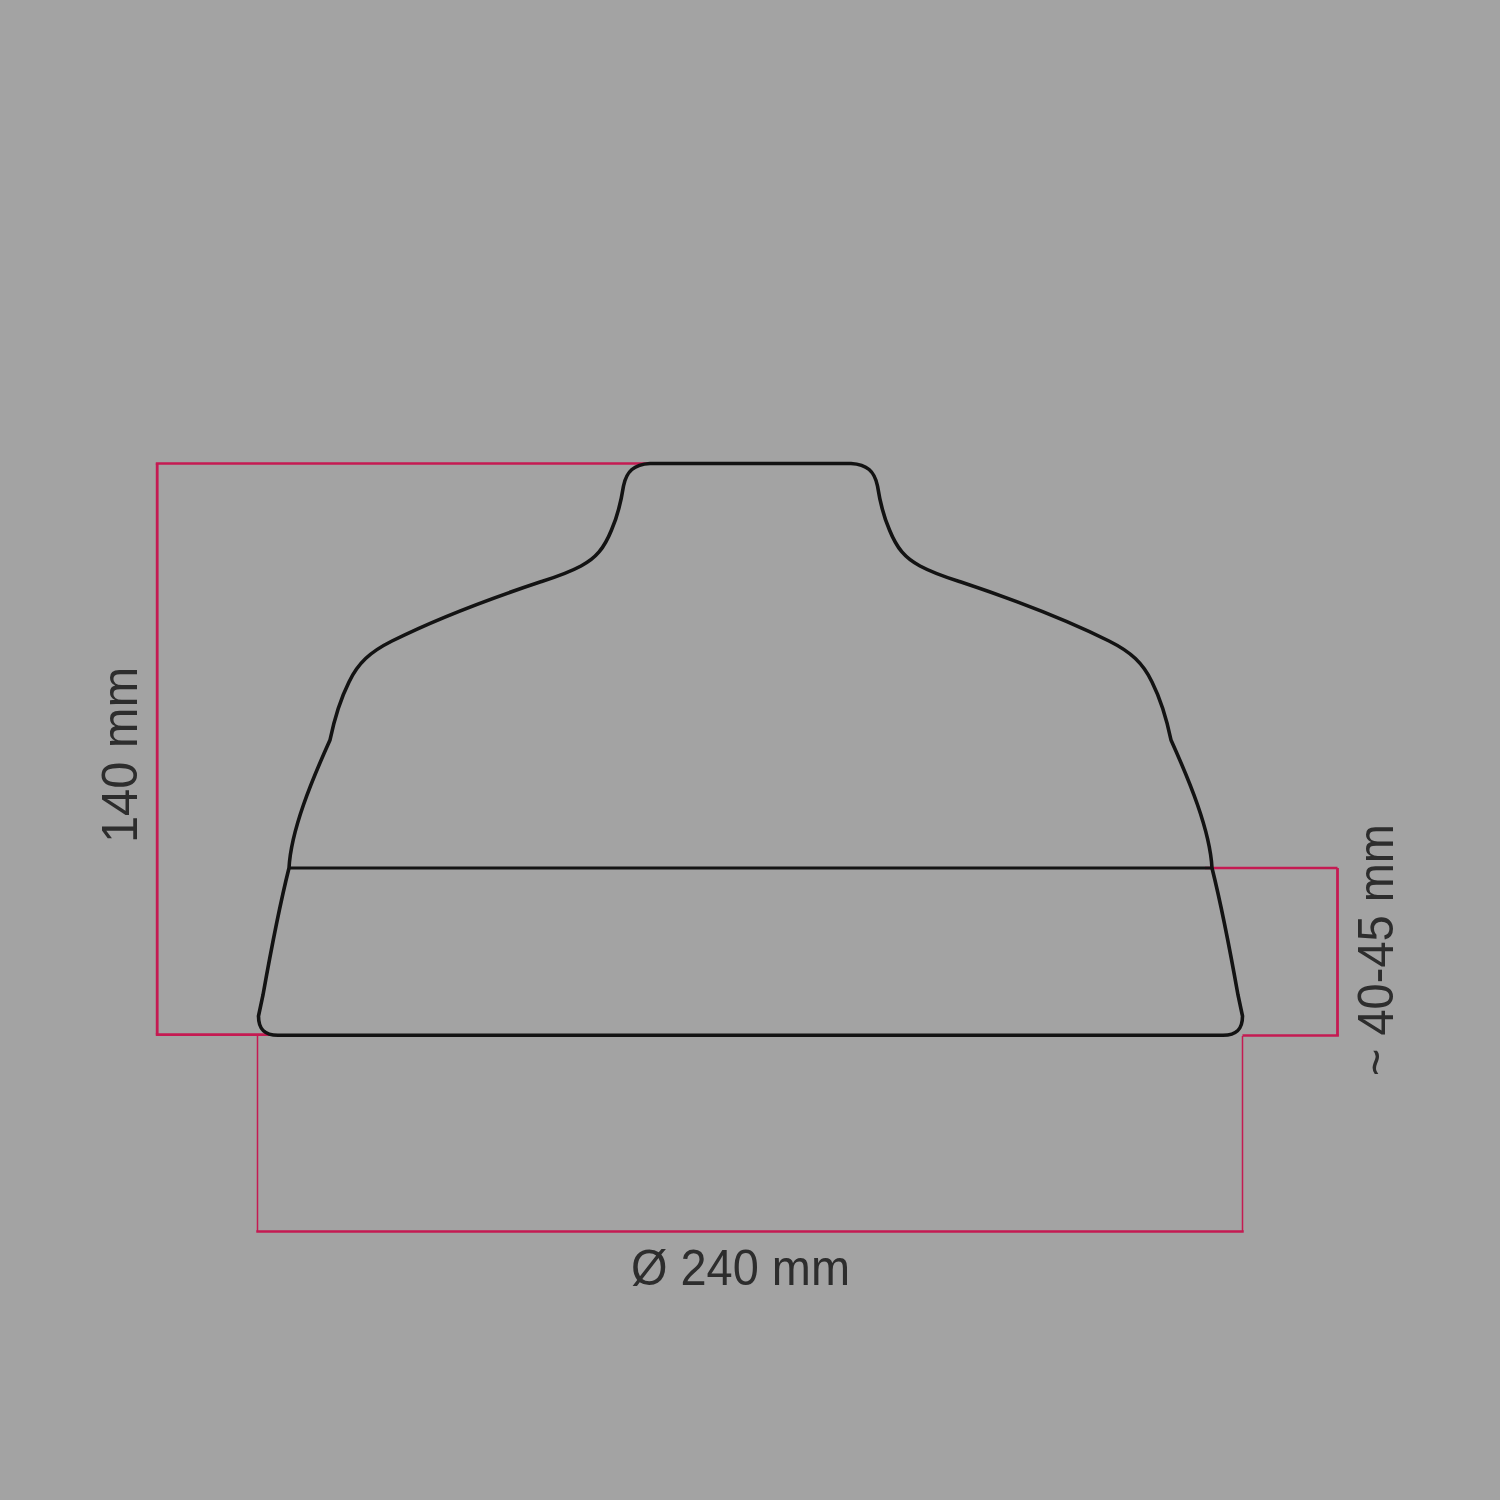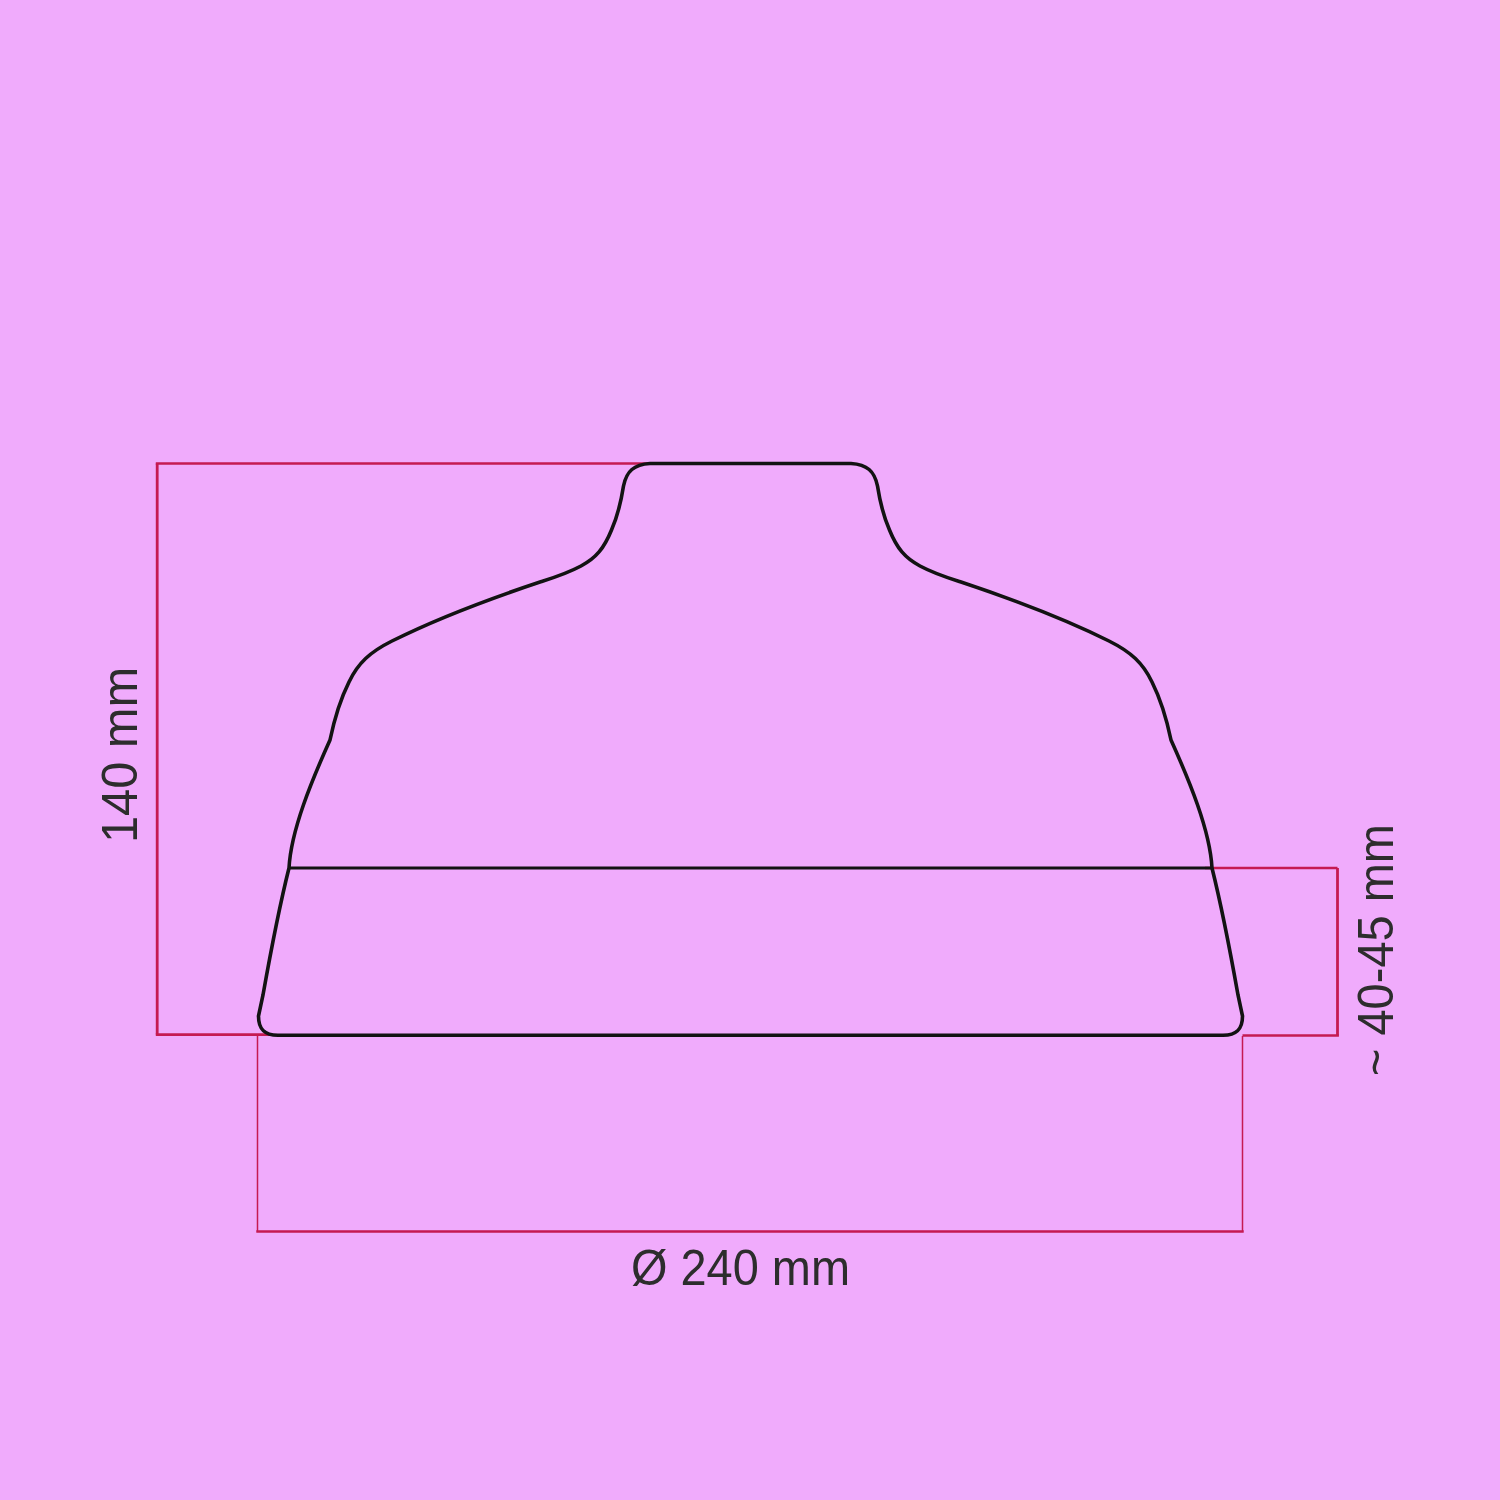--- a/index.html
+++ b/index.html
@@ -1,16 +1,16 @@
 <!DOCTYPE html>
 <html><head>
 <meta charset="utf-8">
 <style>
   html,body{margin:0;padding:0;background:#ffffff;}
-  .page{width:1500px;height:1500px;position:relative;background:#f0abfc;overflow:hidden;}
+  .page{width:1500px;height:1500px;position:relative;background:#a3a3a3;overflow:hidden;}
   svg{position:absolute;top:0;left:0;}
   text{font-family:"Liberation Sans", sans-serif;fill:#2d2d2d;}
 </style>
 </head>
 <body>
 <div class="page">
 <svg width="1500" height="1500" viewBox="0 0 1500 1500">
 
   <g stroke="#c51a52" fill="none">
 

